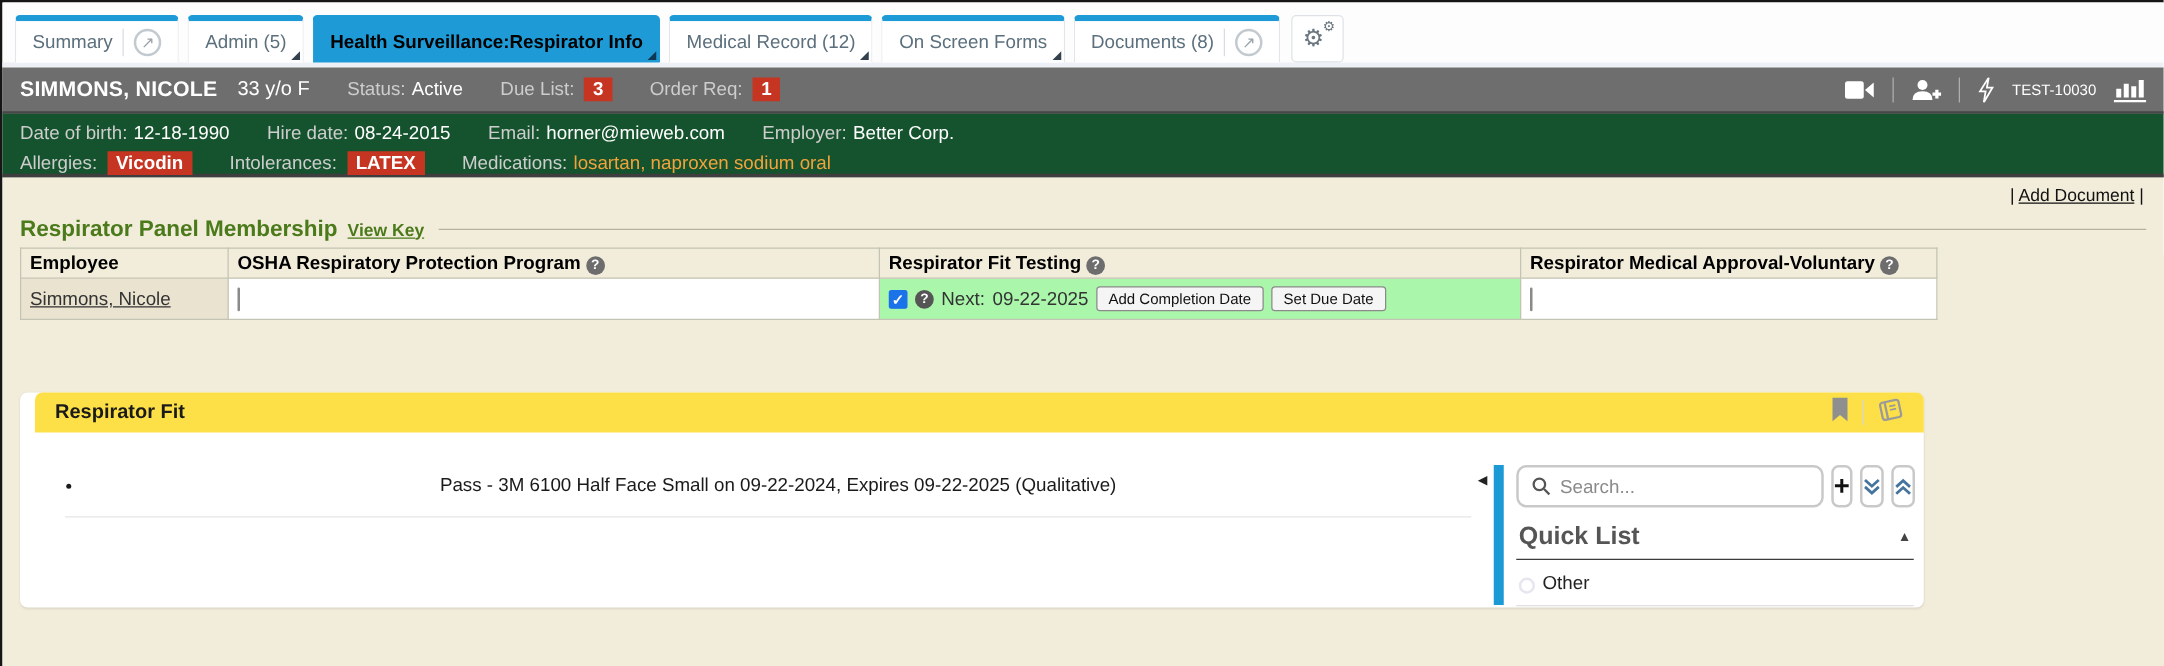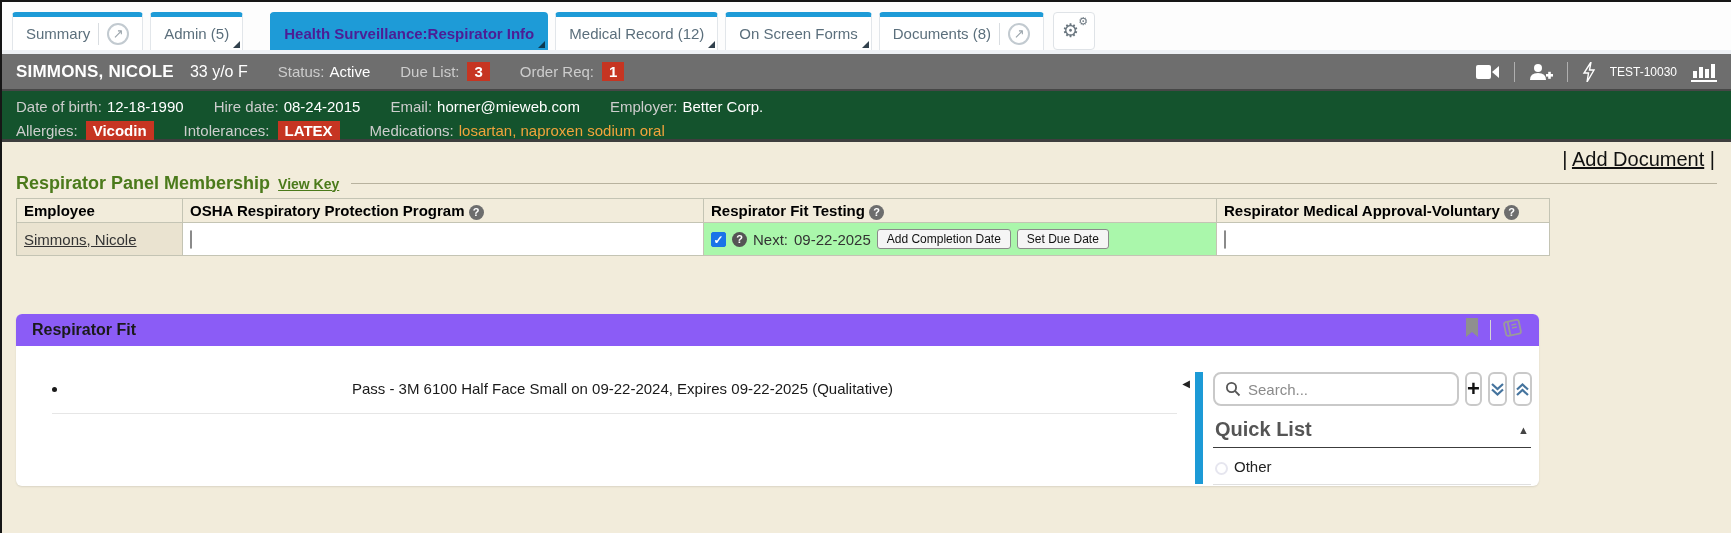--- a/index.html
+++ b/index.html
@@ -7,21 +7,21 @@
               font-family:"Liberation Sans", sans-serif; }
   .page { width:100%; height:100%; border-top:2px solid #161616; border-left:2px solid #161616; }
 
   
   .tabbar { height:52px; background:#fdfdfd; display:flex; align-items:flex-end;
             padding:0 0 0 10px; border-bottom:4px solid #edf0f4; }
   .tab { position:relative; height:38px; display:flex; align-items:center; gap:8px;
          background:#fff; border:1px solid #e2e6ea; border-bottom:none;
          border-top:5px solid #1e9bd7; border-radius:4px 4px 0 0;
          padding:0 13px; margin-right:7px; color:#5b6f7c; font-size:15px; cursor:pointer; white-space:nowrap; }
-  .tab.active { background:#1e9bd7; border-color:#1e9bd7; color:#4c1d95; font-weight:bold;margin-left:20px; }
+  .tab.active { background:#1e9bd7; border-color:#1e9bd7; color:#000000; font-weight:bold; }
   .tab.has-fold::after { content:""; position:absolute; right:2px; bottom:2px;
          border-left:7px solid transparent; border-bottom:7px solid #32414d; }
   .tab.active.has-fold::after { border-bottom-color:#0d3a52; }
   .tab-sep { width:1px; height:22px; background:#d9dde1; }
   .popout { width:22px; height:22px; border:2px solid #c2cad0; border-radius:50%;
             color:#9aa4ab; font-size:13px; line-height:18px; text-align:center; }
   .gearbtn { height:38px; width:42px; background:#fff; border:1px solid #dfe3e7; border-radius:4px;
              margin-left:2px; position:relative; color:#6b7780; cursor:pointer; }
   .gear-main { position:absolute; left:8px; top:6px; font-size:19px; }
   .gear-small { position:absolute; right:6px; top:2px; font-size:11px; }
@@ -41,21 +41,21 @@
   .icon-btn { display:flex; align-items:center; cursor:pointer; }
 
   .bar2 { height:51px; background:#14532d; border-bottom:3px solid #3e3e3e; color:#cdcdcd;
           padding:3px 14px 0; font-size:15px; }
   .bar2 .row { display:flex; align-items:center; height:24px; }
   .val { color:#fff; margin-left:5px;text-align:right; }
   .meds { color:#f2a33c; margin-left:5px; }
 
   
   .main { height:393px; background:#f2ecdb; padding-top:6px; }
-  .adddoc-row { height:22px; text-align:right; padding-right:16px; font-size:20px; color:#111;margin-left:32px; }
+  .adddoc-row { height:22px; text-align:right; padding-right:16px; font-size:14px; color:#111;margin-left:32px; }
   .adddoc-row a { color:#111; text-decoration:underline; cursor:pointer; }
   .head-row { display:flex; align-items:center; padding:3px 14px 4px; gap:8px; }
   .head-row h2 { color:#4b7a1b; font-size:18px; }
   .viewkey { color:#4b7a1b; font-weight:bold; font-size:14px; text-decoration:underline; cursor:pointer; }
   .head-rule { flex:1; border-top:1px solid #b8b29e; margin-left:4px; }
 
   table.panel { width:1534px; margin-left:14px; border-collapse:collapse; font-size:15px; }
   table.panel th, table.panel td { border:1px solid #c4c4b4; padding:2px 7px; text-align:left; }
   table.panel th { font-weight:bold; height:24px; }
   td.cell-emp { background:#eae3d0; width:166px; }
@@ -70,22 +70,22 @@
   .help { display:inline-block; width:15px; height:15px; border-radius:50%; background:#6d6d6d; color:#fff;
           font-size:11px; font-weight:bold; text-align:center; line-height:15px; cursor:pointer; }
   .help.dark { background:#555; }
   .mini-btn { background:#f5f5f5; border:1px solid #8a8a8a; border-radius:3px; font-size:12px;
               font-family:"Liberation Sans",sans-serif; padding:2px 9px; cursor:pointer; color:#111; }
   .fit-next { color:#333; }
 
   
   .card { width:1523px; margin:58px 0 0 14px; background:#fff; border-radius:6px;
           box-shadow:0 1px 2px rgba(0,0,0,.10); }
-  .card-head { height:32px; background:#8b5cf6; border-radius:6px 6px 0 0; display:flex;
-               align-items:center; padding:0 16px; }
+  .card-head { height:32px; background:#fde047; border-radius:6px 6px 0 0; display:flex;
+               align-items:center; padding:0 16px;margin-left:12px; }
   .card-title { font-size:16px; font-weight:bold; color:#1a1a1a; }
   .card-head-icons { margin-left:auto; display:flex; align-items:center; gap:10px; }
   .chsep { width:1px; height:20px; background:#d5d5d5; }
   .card-body { height:140px; display:flex; }
   .list-area { flex:1; padding:34px 0 0 34px; }
   .list-area li { font-size:15px; color:#1a1a1a; margin-left:18px;text-align:center; }
   .list-rule { border-bottom:1px solid #e6e6e6; margin:16px 0 0 2px; }
   .collapse-col { width:18px; padding-top:32px; text-align:center; color:#222; font-size:10px; cursor:pointer; }
   .bluebar { width:8px; background:#1c9ad6; margin-top:26px; height:112px; }
   .side { width:336px; padding:26px 8px 0 10px; }

